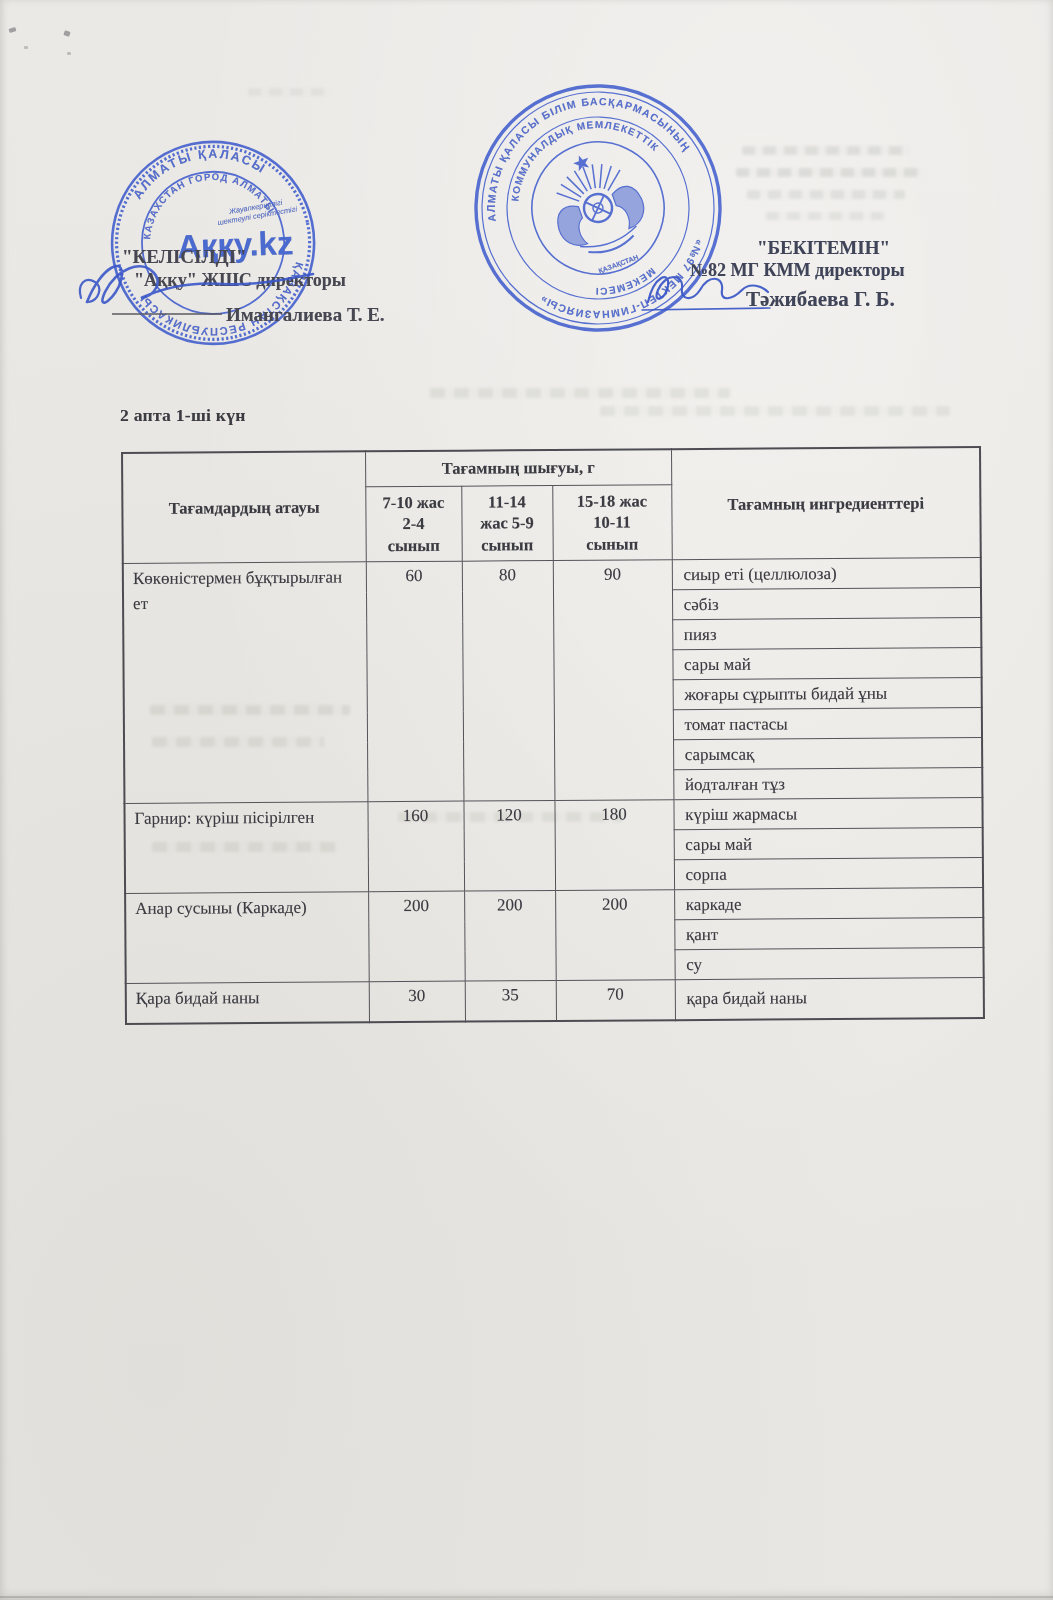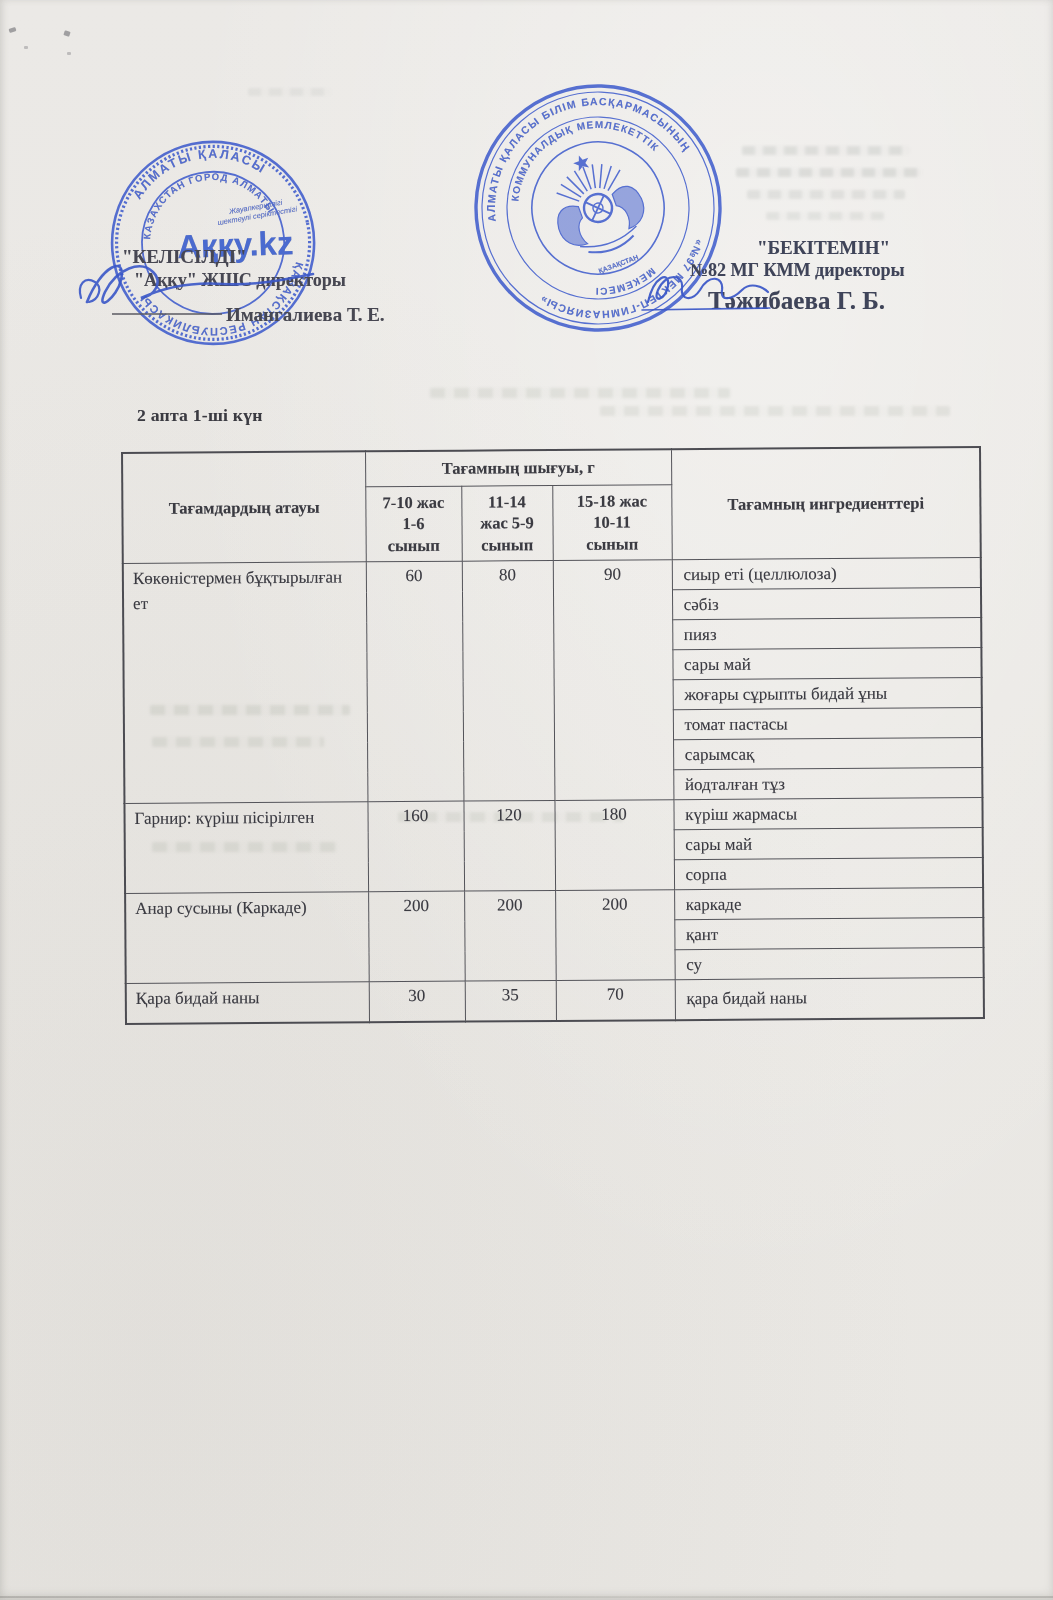--- a/index.html
+++ b/index.html
@@ -142,58 +142,58 @@
     </svg>
   </div>
 
   <div class="abs signoff" style="left:122px;top:246px;font-size:19px;">"КЕЛІСІЛДІ"</div>
   <div class="abs signoff" style="left:134px;top:270px;font-size:18px;">"Аққу" ЖШС директоры</div>
   <div class="abs signoff" style="left:226px;top:292px;font-size:19px;margin-top:12px;">Имангалиева Т. Е.</div>
   <div class="underline-mark" style="left:112px;top:313px;width:110px;"></div>
 
   <div class="abs signoff bluish" style="left:757px;top:237px;font-size:19px;">"БЕКІТЕМІН"</div>
   <div class="abs signoff bluish" style="left:690px;top:260px;font-size:18px;">№82 МГ КММ директоры</div>
-  <div class="abs signoff bluish" style="left:708px;top:287px;font-size:25px;">Тәжибаева Г. Б.</div>
+  <div class="abs signoff bluish" style="left:746px;top:287px;font-size:21px;">Тәжибаева Г. Б.</div>
 
   <div class="sig" style="left:75px;top:240px;">
     <svg width="250" height="85" viewBox="0 0 250 85">
       <g fill="none" stroke="#3a57c8" stroke-width="2.6" stroke-linecap="round" opacity=".9">
         <path d="M 12,62 C 26,26 52,14 46,40 C 42,58 20,74 30,52 C 42,28 66,20 78,32 C 88,42 80,56 66,58 C 92,46 120,42 148,44 C 176,46 208,40 238,34"></path>
         <path d="M 6,58 C 2,44 10,36 20,42 C 28,47 24,60 14,62" stroke-width="2.2"></path>
       </g>
     </svg>
   </div>
   <div class="sig" style="left:638px;top:262px;">
     <svg width="150" height="55" viewBox="0 0 150 55">
       <g fill="none" stroke="#3a57c8" stroke-width="2.2" stroke-linecap="round" opacity=".92">
         <path d="M 10,40 C 16,14 32,8 30,24 C 28,38 14,42 20,28 C 28,10 46,12 44,26 C 42,38 54,40 62,28 C 70,12 86,14 84,28 C 82,40 94,38 104,28 C 112,20 124,24 130,30"></path>
         <path d="M 4,48 L 132,46" stroke-width="1.6"></path>
       </g>
     </svg>
   </div>
 
-  <div class="abs title" style="left:120px;top:405px;margin-left:17px;">2 апта 1-ші күн</div>
+  <div class="abs title" style="left:120px;top:405px;">2 апта 1-ші күн</div>
 
   <table class="menu">
     <colgroup>
       <col style="width:243px">
         <col style="width:96px">
         <col style="width:91px">
         <col style="width:119px">
         <col style="width:309px">
     </colgroup>
     <thead>
       <tr>
         <th rowspan="2">Тағамдардың атауы</th>
         <th colspan="3" class="h-out">Тағамның шығуы, г</th>
         <th rowspan="2">Тағамның ингредиенттері</th>
       </tr>
       <tr>
         <th class="h-age">7-10 жас
-1-6
+2-4
 сынып</th>
         <th class="h-age">11-14
 жас 5-9
 сынып</th>
         <th class="h-age">15-18 жас
 10-11
 сынып</th>
       </tr>
     </thead>
     <tbody class="menu-body">

